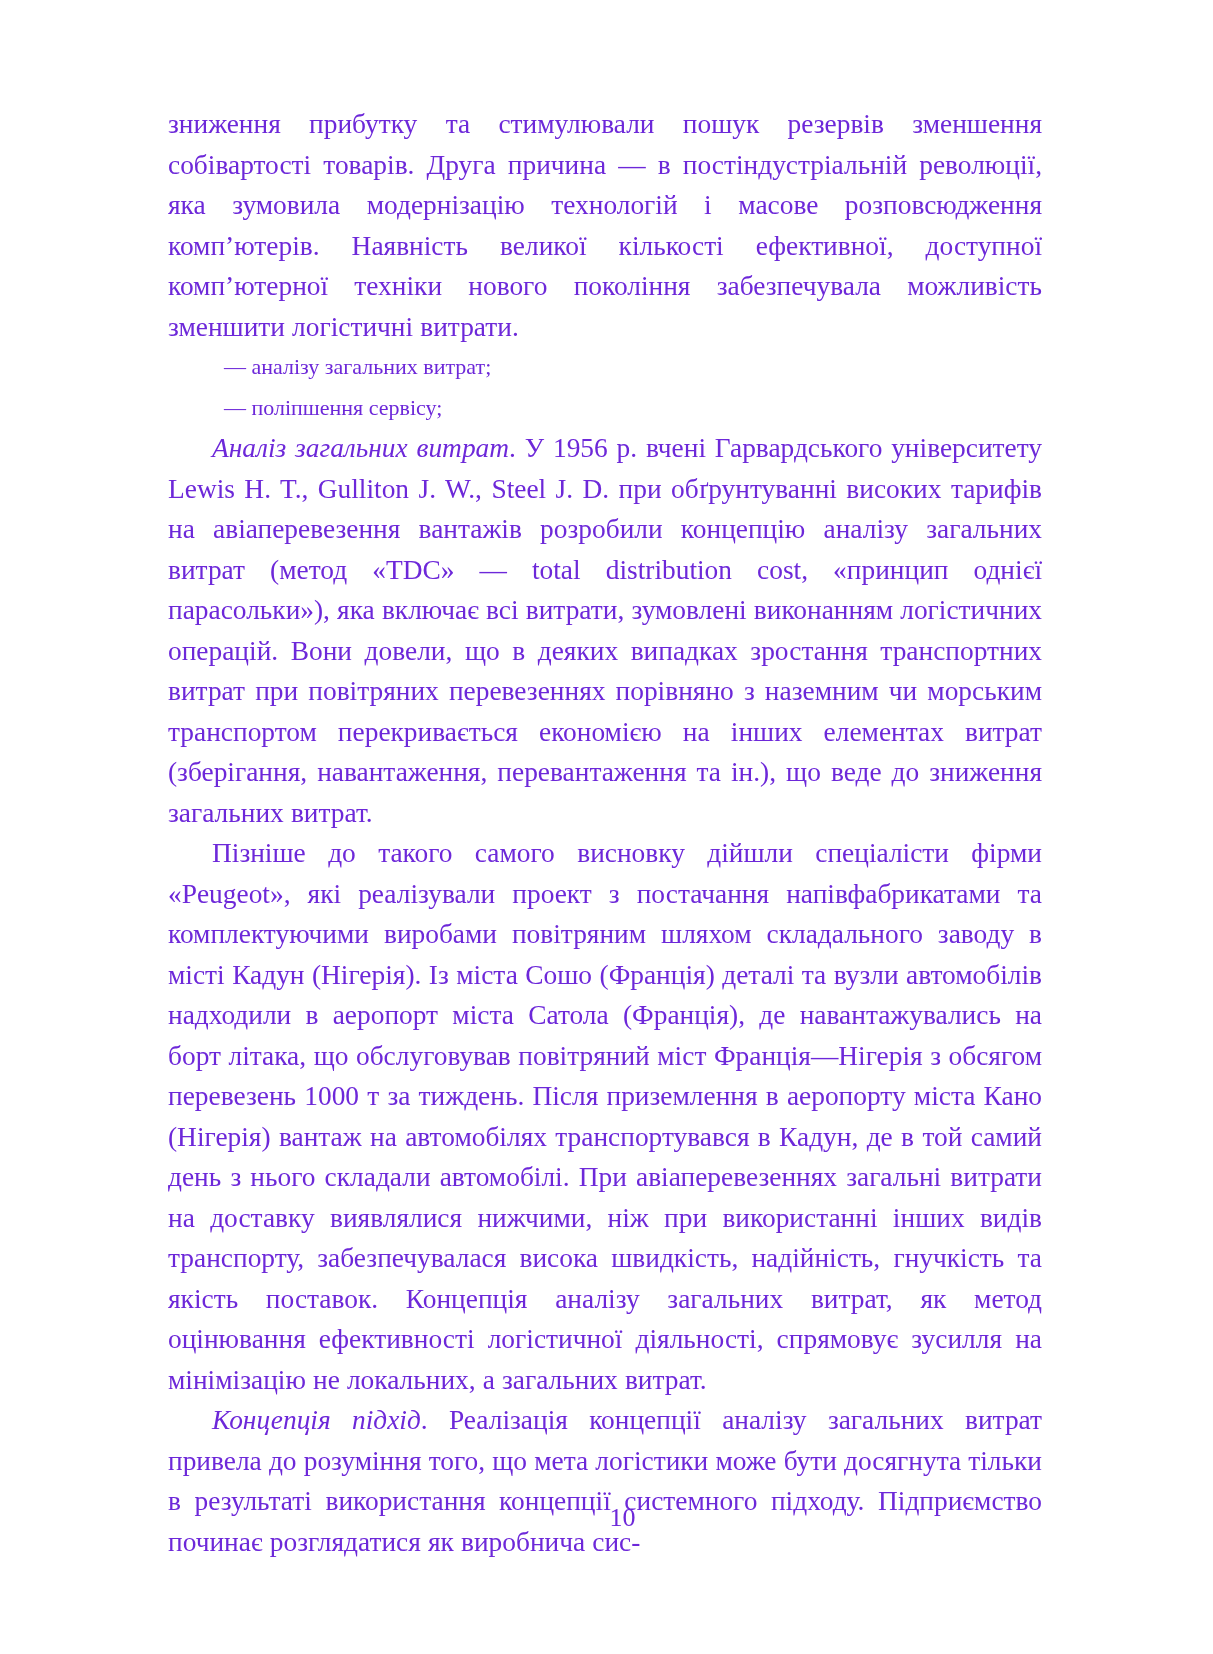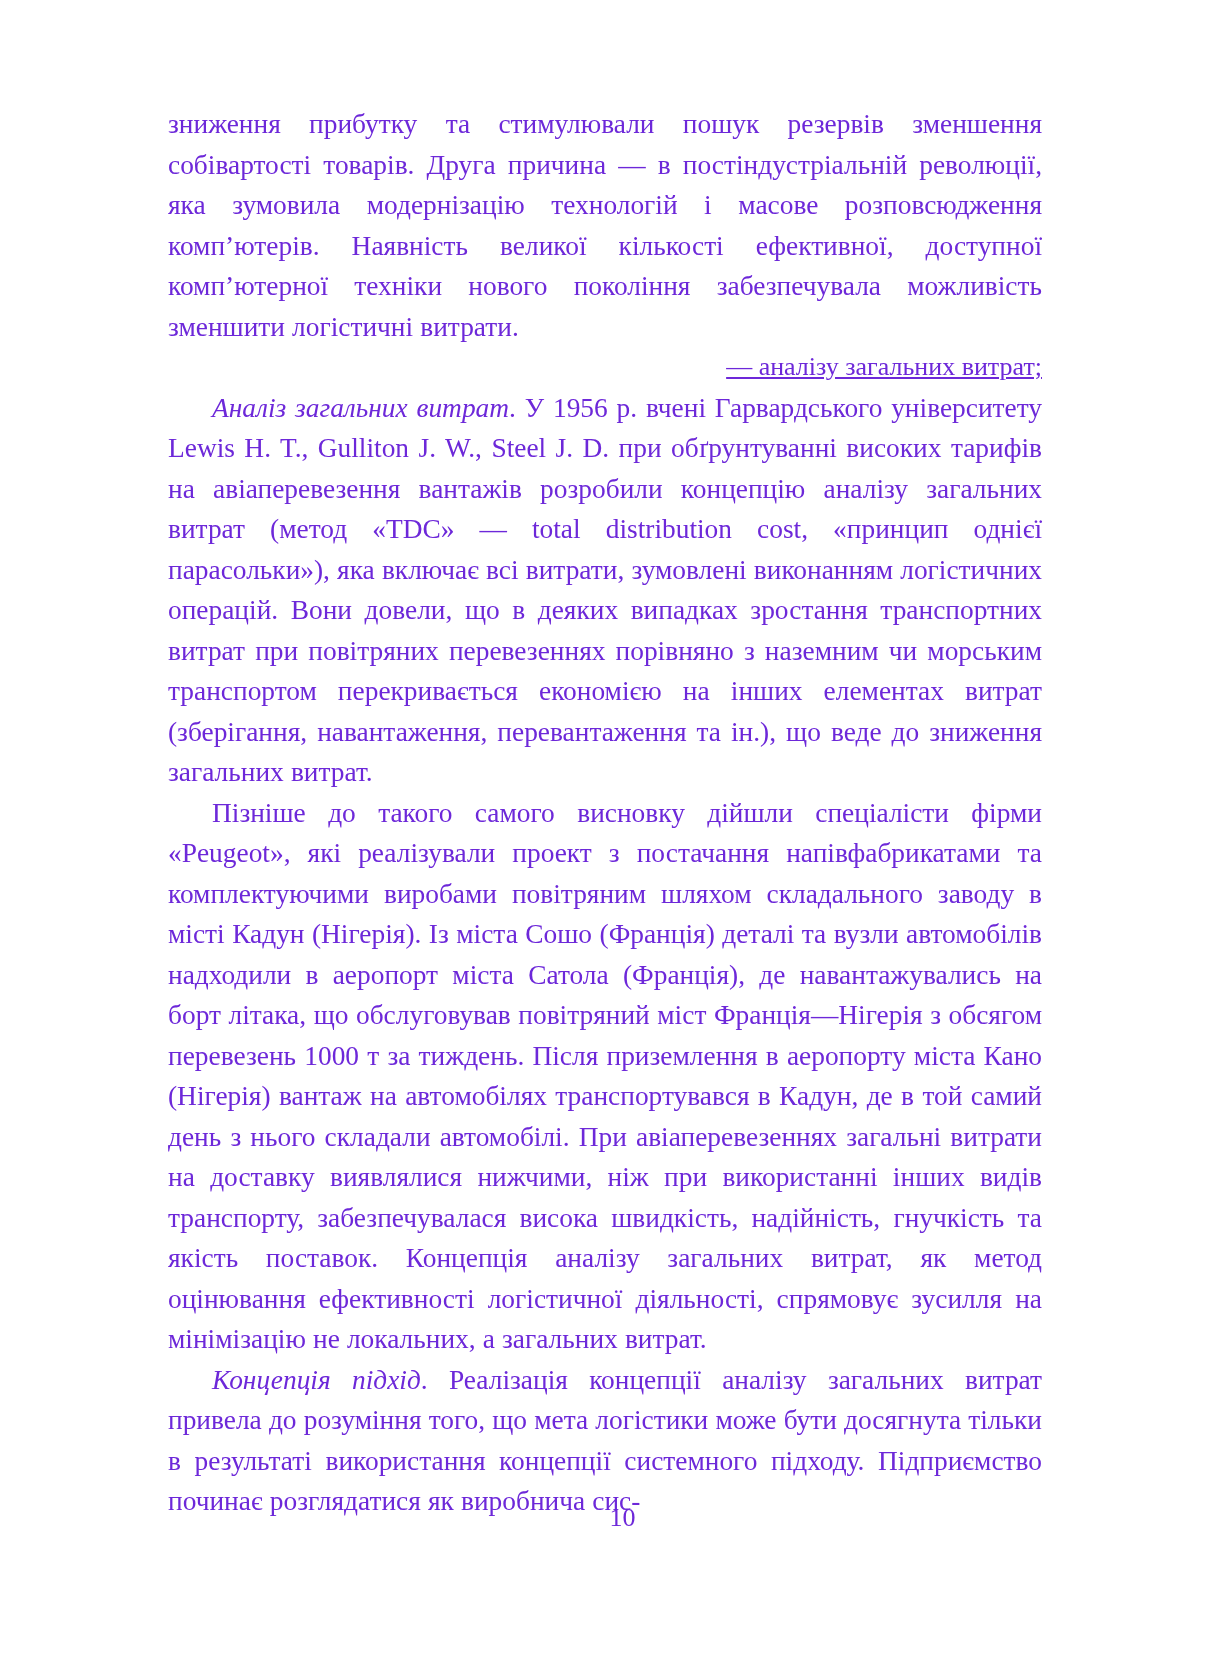--- a/index.html
+++ b/index.html
@@ -34,26 +34,25 @@
     word-spacing: 0.01em;
   }
   .para.indent {
     text-indent: 44px;
   }
   .para.noindent {
     text-indent: 0;
   }
   .list-item {
     margin: 0;
-    font-size: 26px;
+    font-size: 22px;
     line-height: 40.5px;
-    text-align: right;
+    text-align: left;
     text-indent: 0;
     padding-left: 56px;
-    text-decoration: underline;
   }
   .ital {
     font-style: italic;
   }
   .pagenum {
     position: absolute;
     left: 16px;
     top: 1487px;
     width: 1213px;
     text-align: center;
@@ -68,20 +67,21 @@
 <div class="page">
 
   <div class="textblock">
 
     <p class="para noindent">зниження прибутку та стимулювали пошук резервів зменшення собівартості товарів. Друга причина — в постіндустріальній революції, яка зумовила модернізацію технологій і масове розповсюдження комп’ютерів. Наявність великої кількості ефективної, доступної комп’ютерної техніки нового покоління забезпечувала можливість зменшити логістичні витрати.</p>
 
 
     <p class="list-item">— аналізу загальних витрат;</p>
 
 
+    <p class="list-item">— поліпшення сервісу;</p>
 
 
     <p class="para indent"><span class="ital">Аналіз загальних витрат</span><span>. У 1956 р. вчені Гарвардського університету Lewis H. T., Gulliton J. W., Steel J. D. при обґрунтуванні високих тарифів на авіаперевезення вантажів розробили концепцію аналізу загальних витрат (метод «TDC» — total distribution cost, «принцип однієї парасольки»), яка включає всі витрати, зумовлені виконанням логістичних операцій. Вони довели, що в деяких випадках зростання транспортних витрат при повітряних перевезеннях порівняно з наземним чи морським транспортом перекривається економією на інших елементах витрат (зберігання, навантаження, перевантаження та ін.), що веде до зниження загальних витрат.</span></p>
 
     <p class="para indent">Пізніше до такого самого висновку дійшли спеціалісти фірми «Peugeot», які реалізували проект з постачання напівфабрикатами та комплектуючими виробами повітряним шляхом складального заводу в місті Кадун (Нігерія). Із міста Сошо (Франція) деталі та вузли автомобілів надходили в аеропорт міста Сатола (Франція), де навантажувались на борт літака, що обслуговував повітряний міст Франція—Нігерія з обсягом перевезень 1000 т за тиждень. Після приземлення в аеропорту міста Кано (Нігерія) вантаж на автомобілях транспортувався в Кадун, де в той самий день з нього складали автомобілі. При авіаперевезеннях загальні витрати на доставку виявлялися нижчими, ніж при використанні інших видів транспорту, забезпечувалася висока швидкість, надійність, гнучкість та якість поставок. Концепція аналізу загальних витрат, як метод оцінювання ефективності логістичної діяльності, спрямовує зусилля на мінімізацію не локальних, а загальних витрат.</p>
 
     <p class="para indent"><span class="ital">Концепція підхід</span><span>. Реалізація концепції аналізу загальних витрат привела до розуміння того, що мета логістики може бути досягнута тільки в результаті використання концепції системного підходу. Підприємство починає розглядатися як виробнича сис-</span></p>
 
   </div>
 

